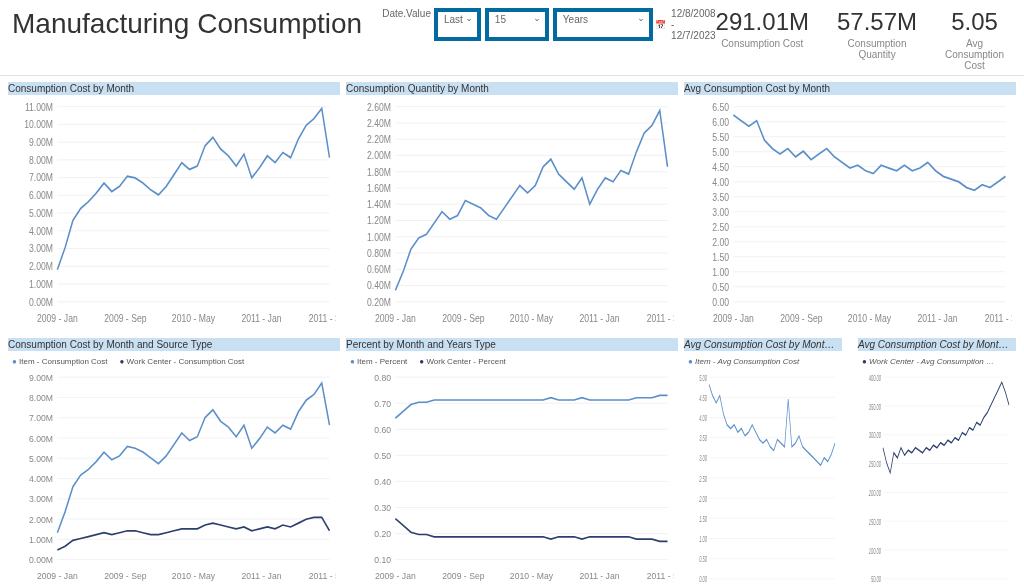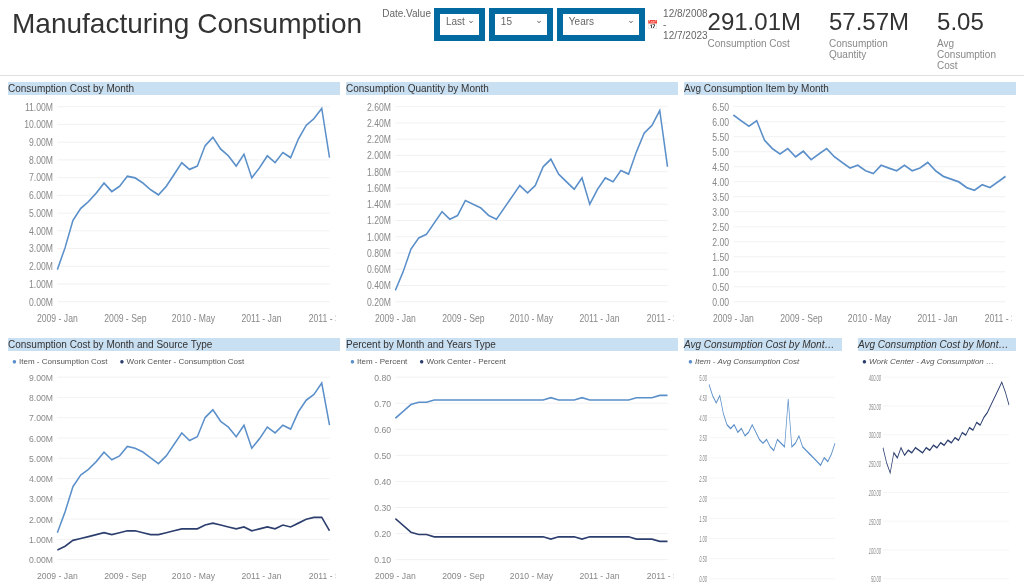--- a/index.html
+++ b/index.html
@@ -2,26 +2,26 @@
 <html><head>
 <meta charset="utf-8">
 <style>
 * { box-sizing: border-box; margin: 0; padding: 0; }
 body { font-family: 'Segoe UI', Arial, sans-serif; background:#fff; width:1024px; height:584px; overflow:hidden; color:#333; }
 .header { display:flex; align-items:flex-start; padding:8px 12px 4px 12px; border-bottom:1px solid #e0e0e0; }
 .title { font-size:28px; font-weight:400; color:#333; margin-right:20px; white-space:nowrap; }
 .date-filter { display:flex; flex-direction:row; gap:3px; font-size:10px; color:#666; }
 .date-label { font-size:10px; }
 .date-controls { display:flex; gap:4px; }
-.sel { border:6px solid #0369a1; background:#fff; font-size:10px; padding:2px 14px 2px 6px; position:relative; cursor:pointer; }
+.sel { border:4px solid #0369a1; background:#fff; font-size:10px; padding:2px 14px 2px 6px; position:relative; cursor:pointer; }
 .sel::after { content:'⌄'; position:absolute; right:4px; top:1px; font-size:9px; color:#666; }
 .date-range { font-size:10px; color:#666; display:flex; align-items:center; gap:4px; }
 .date-range::before { content:'📅'; font-size:9px; }
 .kpis { display:flex; margin-left:auto; gap:28px; }
-.kpi { }
+.kpi { text-align:center; }
 .kpi-val { font-size:24px; font-weight:300; color:#333; }
 .kpi-lab { font-size:10px; color:#888; margin-top:2px; }
 .grid { display:grid; grid-template-columns: 1fr 1fr 1fr; grid-template-rows: 1fr 1fr; gap:6px; padding:6px 8px; height:calc(100% - 66px); }
 .card { border:0; display:flex; flex-direction:column; }
 .card-title { background:#c9dff2; color:#333; font-size:10px; padding:1px 0; }
 .card-body { flex:1; padding:4px 4px 2px 4px; display:flex; flex-direction:column; }
 .legend { font-size:8px; color:#555; padding:2px 0 4px 0; display:flex; gap:12px; }
 .legend span::before { content:'● '; }
 .legend .s1::before { color:#5a8fc9; }
 .legend .s2::before { color:#2c3e6e; }
@@ -36,21 +36,21 @@
 </head>
 <body>
 
 <div class="header">
   <div class="title">Manufacturing Consumption</div>
   <div class="date-filter">
     <div class="date-label">Date.Value</div>
     <div class="date-controls">
       <div class="sel">Last</div>
       <div class="sel" style="width:64px">15</div>
-      <div class="sel" style="width:88px">Years</div>
+      <div class="sel" style="width:100px">Years</div>
     </div>
     <div class="date-range">12/8/2008 - 12/7/2023</div>
   </div>
   <div class="kpis">
     <div class="kpi">
       <div class="kpi-val">291.01M</div>
       <div class="kpi-lab">Consumption Cost</div>
     </div>
     <div class="kpi">
       <div class="kpi-val">57.57M</div>
@@ -139,21 +139,21 @@
           <text x="42" y="174" text-anchor="middle" class="axis-text">2009 - Jan</text>
           <text x="105" y="174" text-anchor="middle" class="axis-text">2009 - Sep</text>
           <text x="168" y="174" text-anchor="middle" class="axis-text">2010 - May</text>
           <text x="231" y="174" text-anchor="middle" class="axis-text">2011 - Jan</text>
           <text x="294" y="174" text-anchor="middle" class="axis-text">2011 - Sep</text>
           <path d="M42.0 149.2 L49.2 134.6 L56.4 117.1 L63.6 108.3 L70.8 105.4 L78.0 96.6 L85.2 87.8 L92.4 93.7 L99.6 90.8 L106.8 79.1 L114.0 82.0 L121.2 84.9 L128.4 90.8 L135.6 93.7 L142.8 84.9 L150.0 76.2 L157.2 67.4 L164.4 73.2 L171.6 67.4 L178.8 52.8 L186.0 46.9 L193.2 58.6 L200.4 64.5 L207.6 70.3 L214.8 61.5 L222.0 82.0 L229.2 70.3 L236.4 61.5 L243.6 64.5 L250.8 55.7 L258.0 58.6 L265.2 41.1 L272.4 26.5 L279.6 20.6 L286.8 8.9 L294.0 52.8 " class="line1"></path>
         </svg>
       </div>
   </div>
   <div class="card">
-    <div class="card-title">Avg Consumption Item by Month</div>
+    <div class="card-title">Avg Consumption Cost by Month</div>
     <div class="card-body">
         <svg viewBox="0 0 300 180" preserveAspectRatio="none">
           <line x1="42" x2="294" y1="158" y2="158" class="grid-line"></line>
           <text x="38" y="161" text-anchor="end" class="axis-text">0.00</text>
           <line x1="42" x2="294" y1="146.30769230769232" y2="146.30769230769232" class="grid-line"></line>
           <text x="38" y="149.30769230769232" text-anchor="end" class="axis-text">0.50</text>
           <line x1="42" x2="294" y1="134.6153846153846" y2="134.6153846153846" class="grid-line"></line>
           <text x="38" y="137.6153846153846" text-anchor="end" class="axis-text">1.00</text>
           <line x1="42" x2="294" y1="122.92307692307692" y2="122.92307692307692" class="grid-line"></line>
           <text x="38" y="125.92307692307692" text-anchor="end" class="axis-text">1.50</text>

